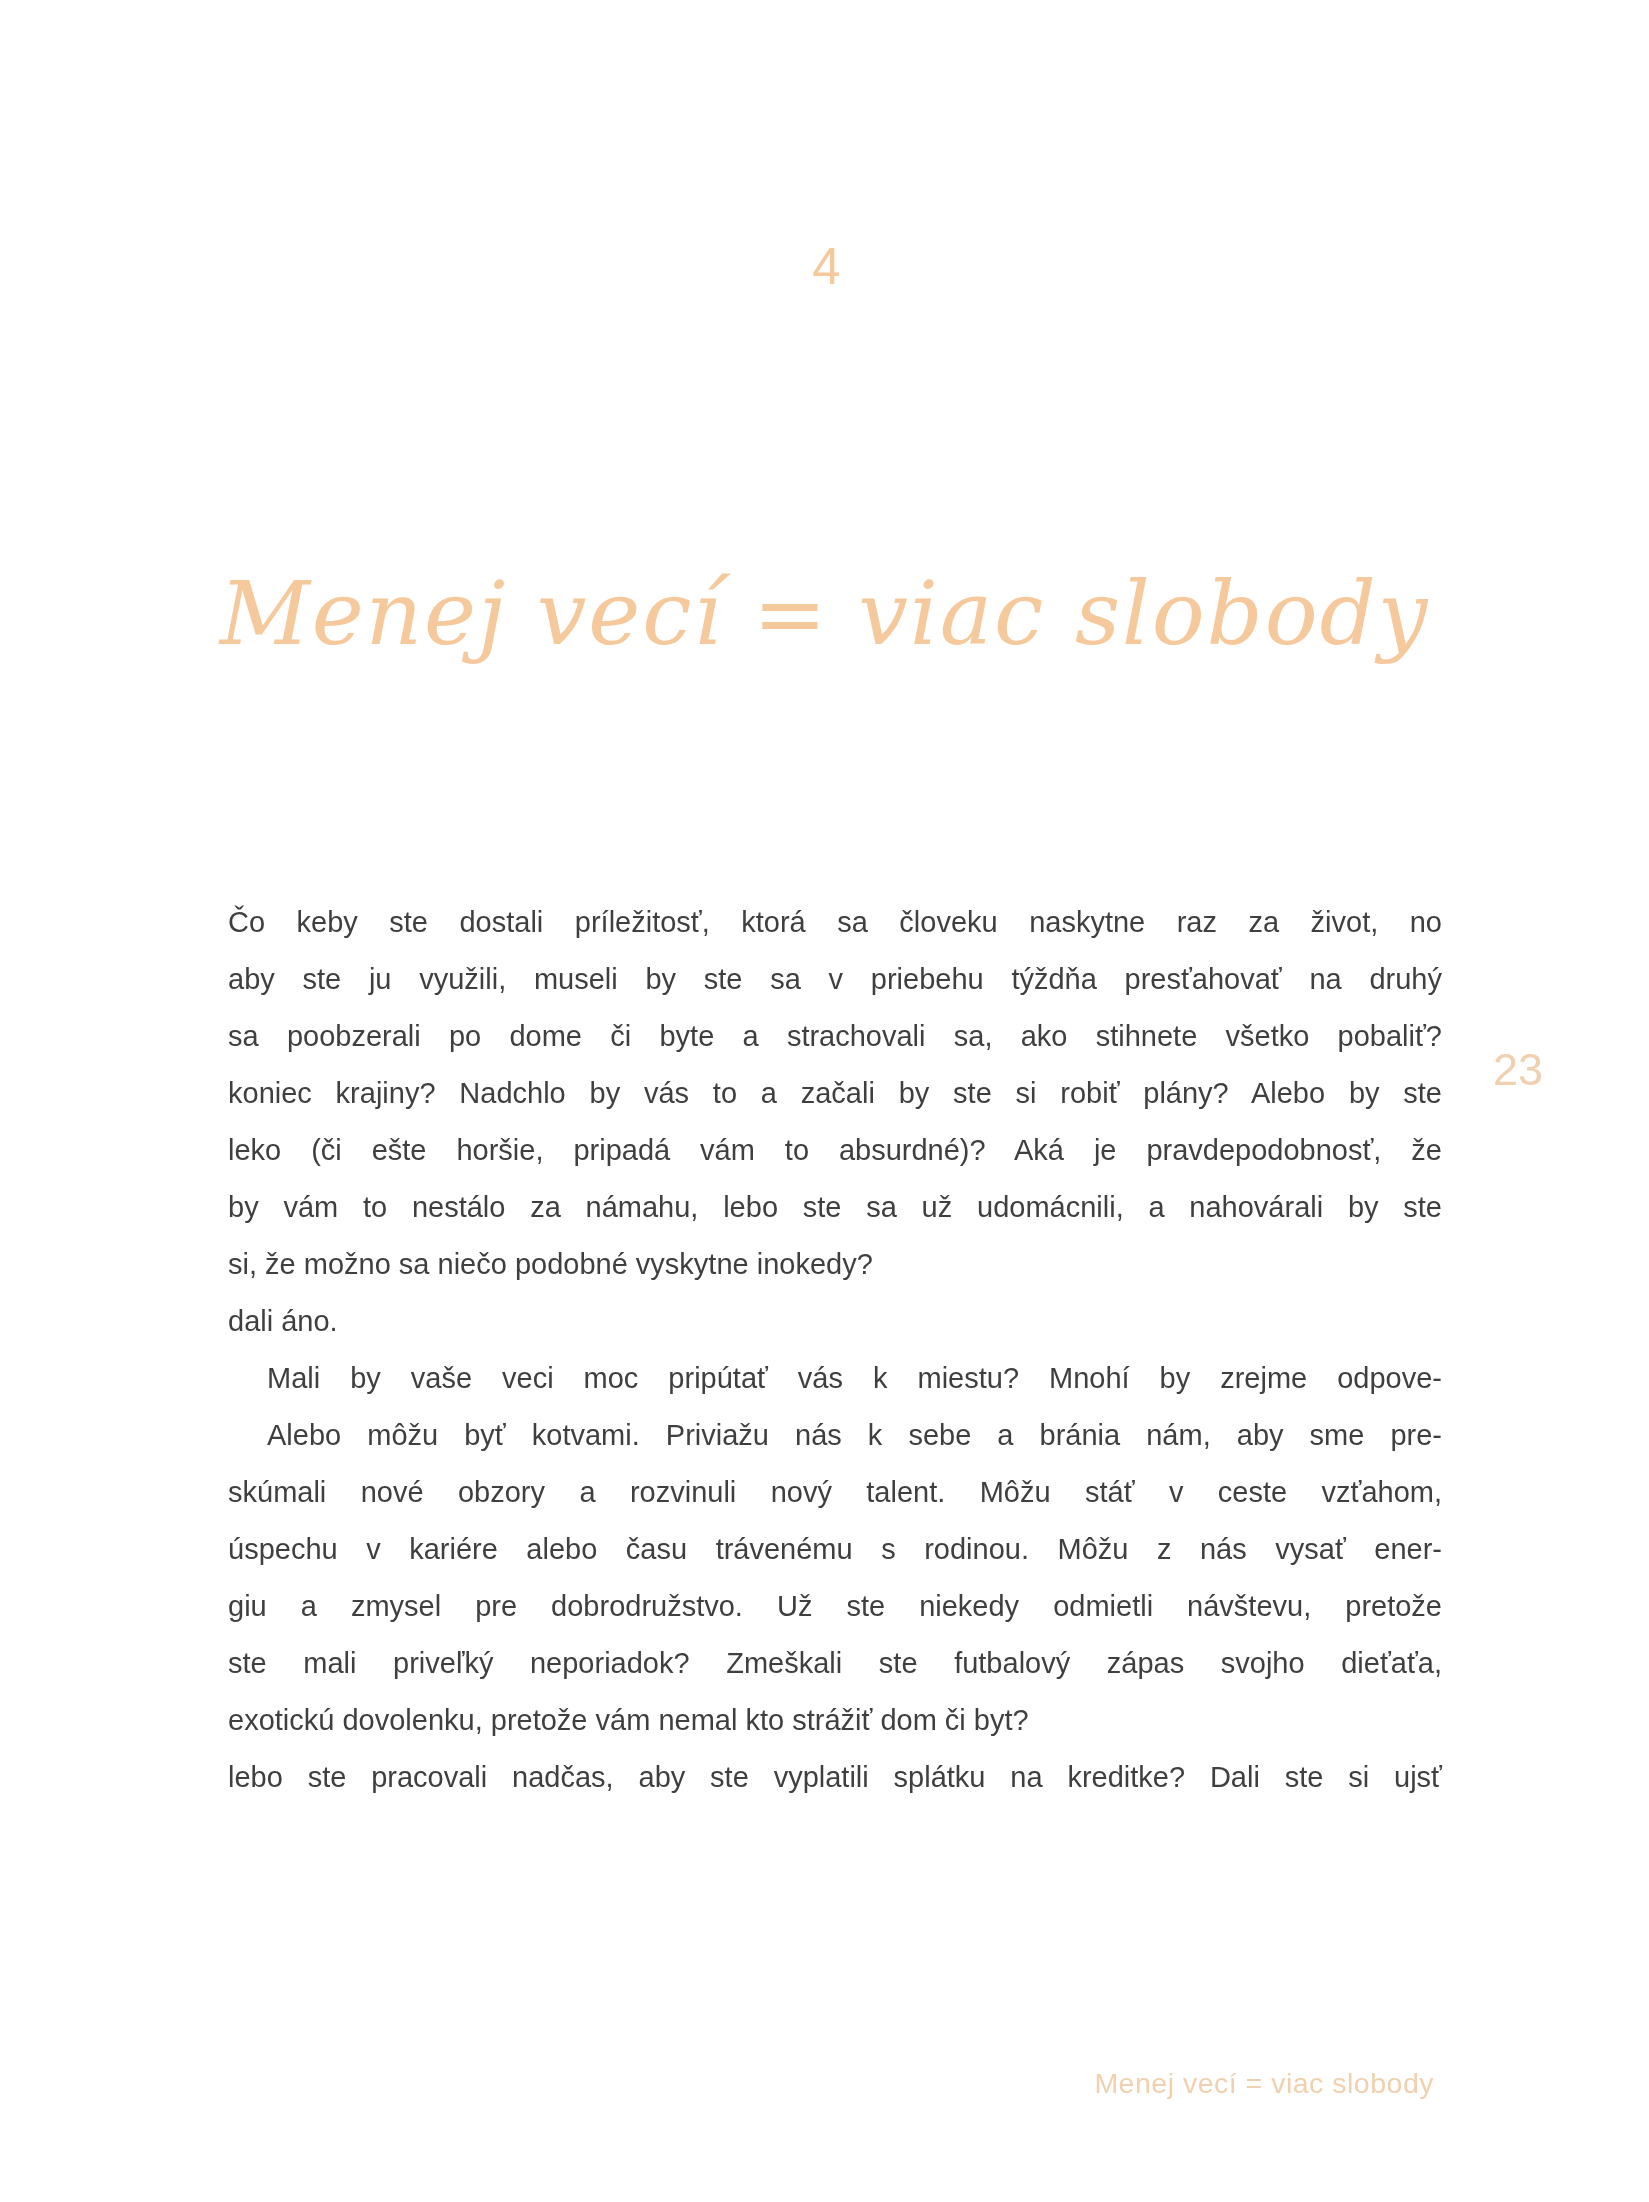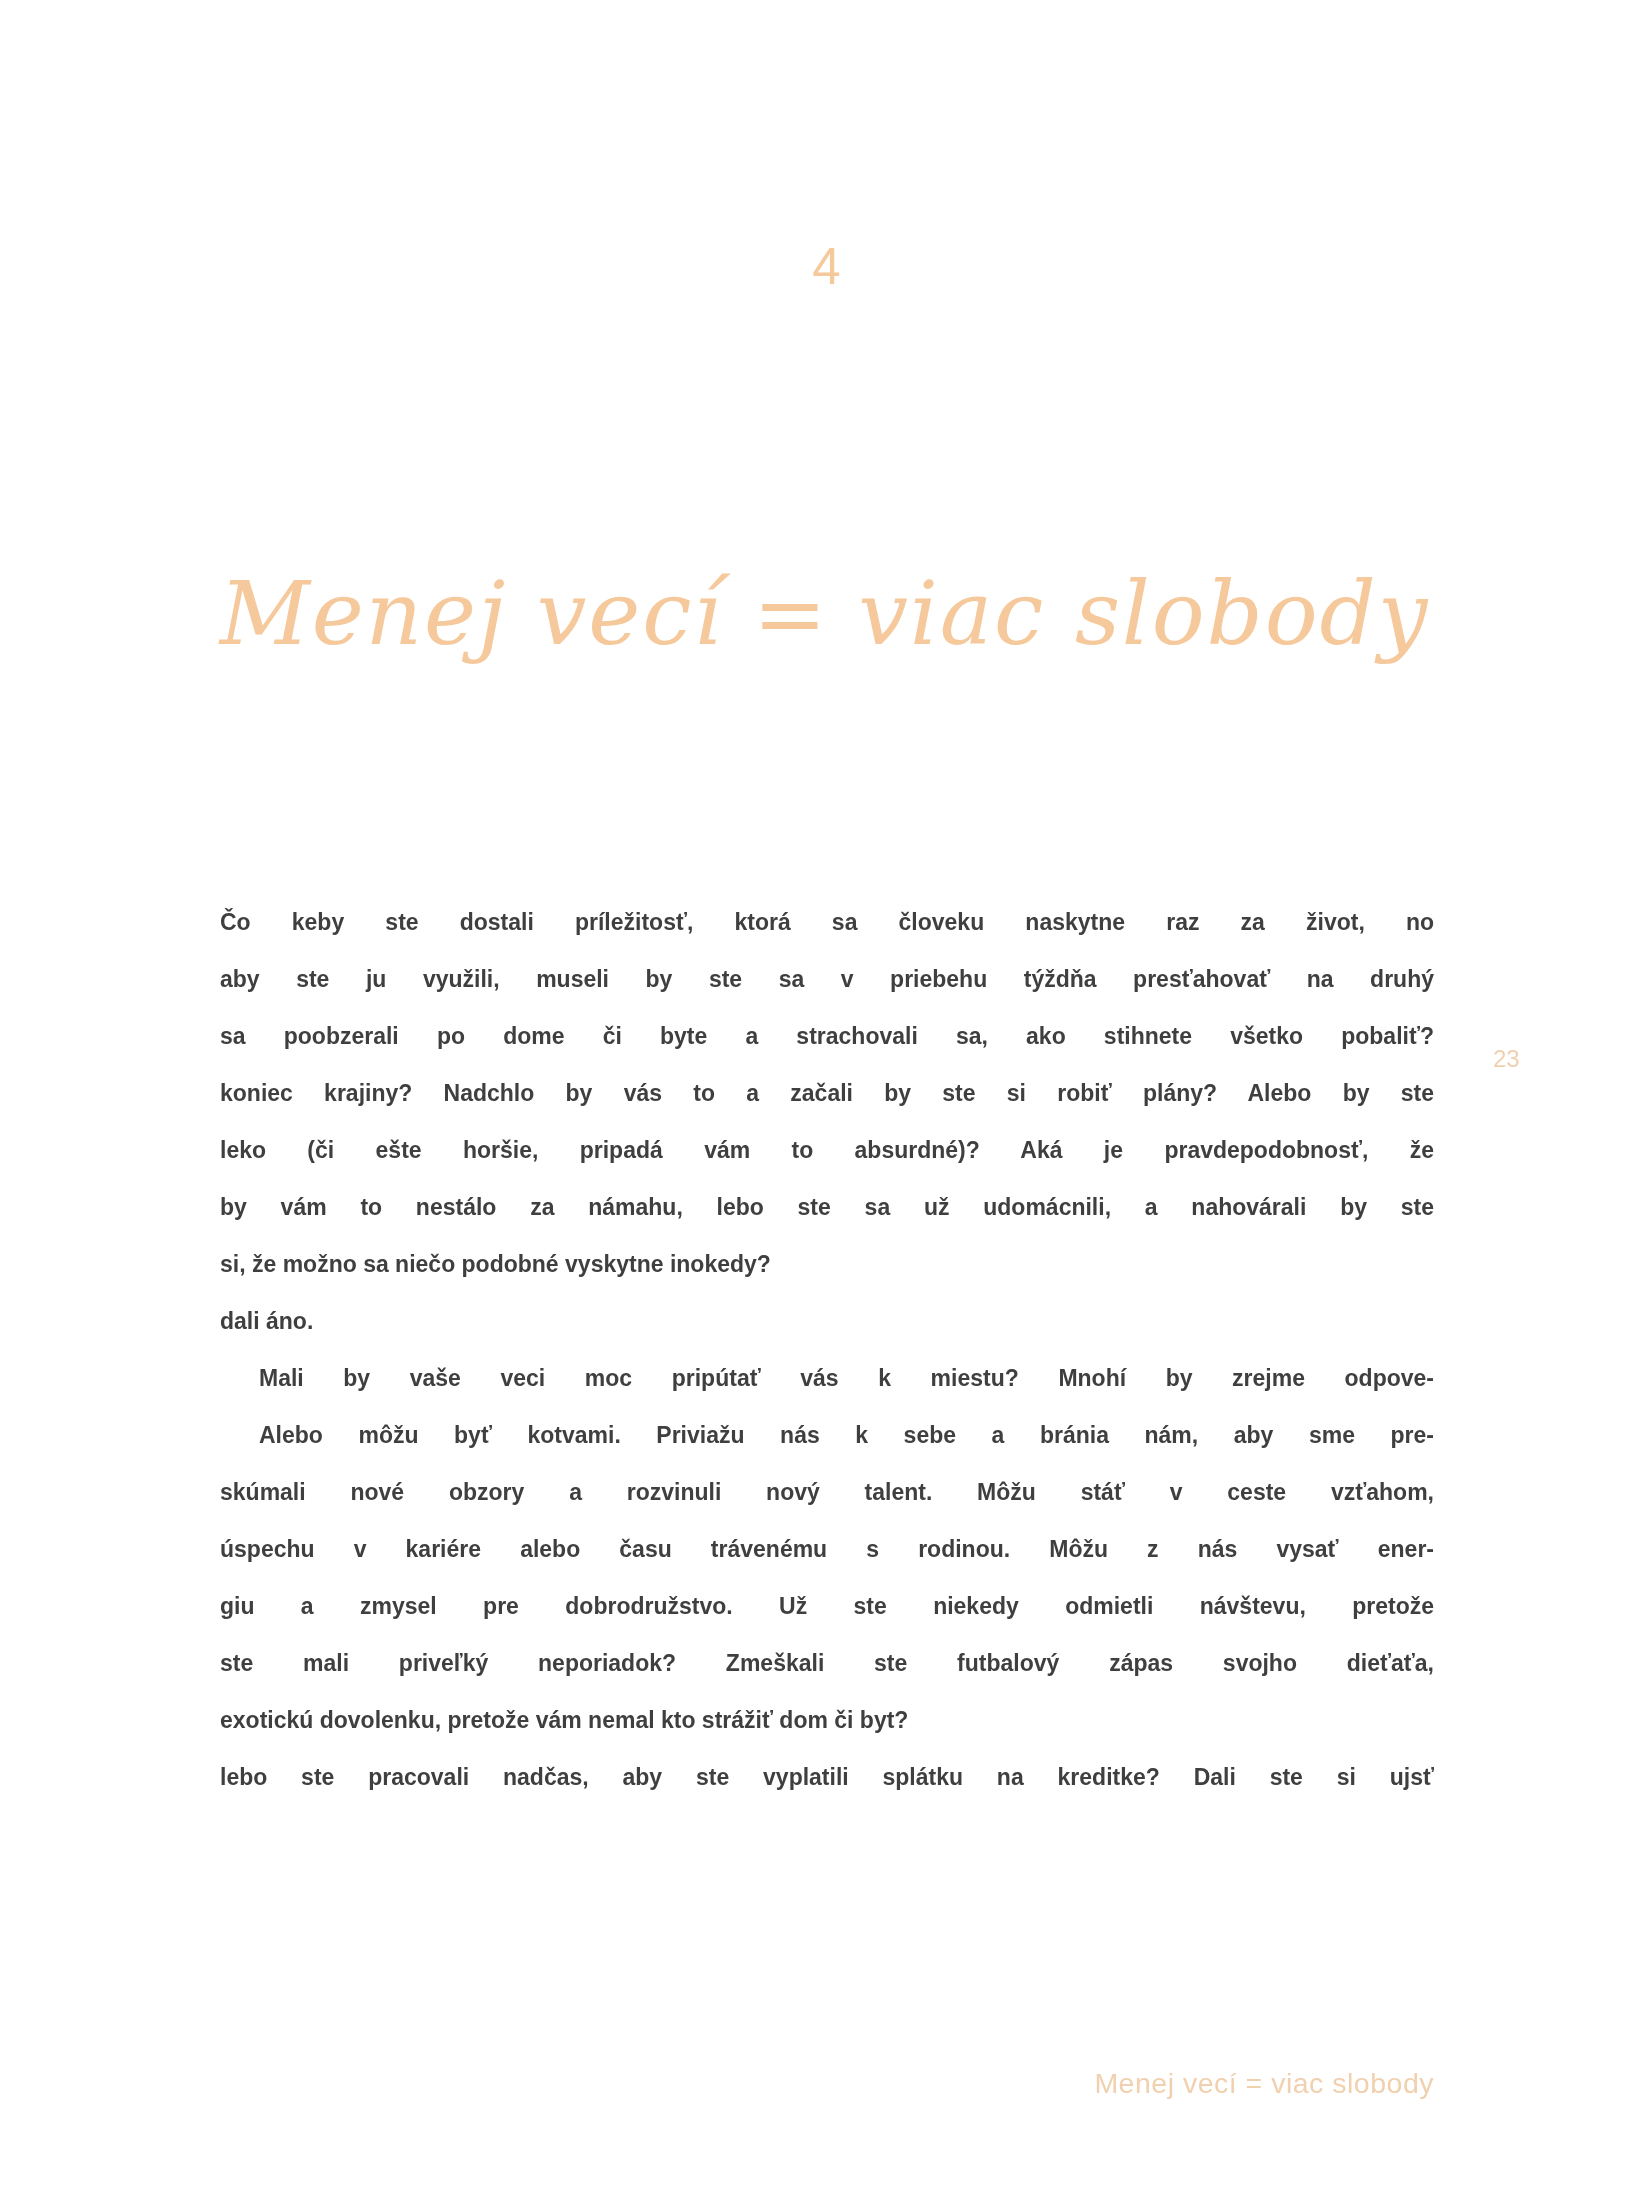--- a/index.html
+++ b/index.html
@@ -39,24 +39,24 @@
     font-weight: 400;
     font-size: 88px;
     letter-spacing: 1.8px;
     color: var(--accent, #f5c99c);
     line-height: 1.6;
     white-space: nowrap;
   }
   .body-text {
     position: absolute;
     top: 894px;
-    left: 220px;
+    left: 228px;
     width: 1214px;
-    font-size: 23px;
-    font-weight: 700;
+    font-size: 29px;
+    font-weight: 400;
     color: var(--text, #3f3f3f);
     line-height: 57px;
   }
   .body-text .line {
     text-align: justify;
     text-align-last: justify;
     white-space: normal;
     height: 57px;
     overflow: visible;
   }
@@ -64,21 +64,21 @@
     text-align: left;
     text-align-last: left;
   }
   .body-text .line.indent {
     text-indent: 39px;
   }
   .page-number {
     position: absolute;
     top: 1047px;
     left: 1493px;
-    font-size: 24px;
+    font-size: 45px;
     font-weight: 300;
     color: var(--accent-pale, #f0d0ae);
     line-height: 1;
   }
   .running-footer {
     position: absolute;
     top: 2066px;
     right: 215px;
     font-size: 28.5px;
     font-weight: 300;

